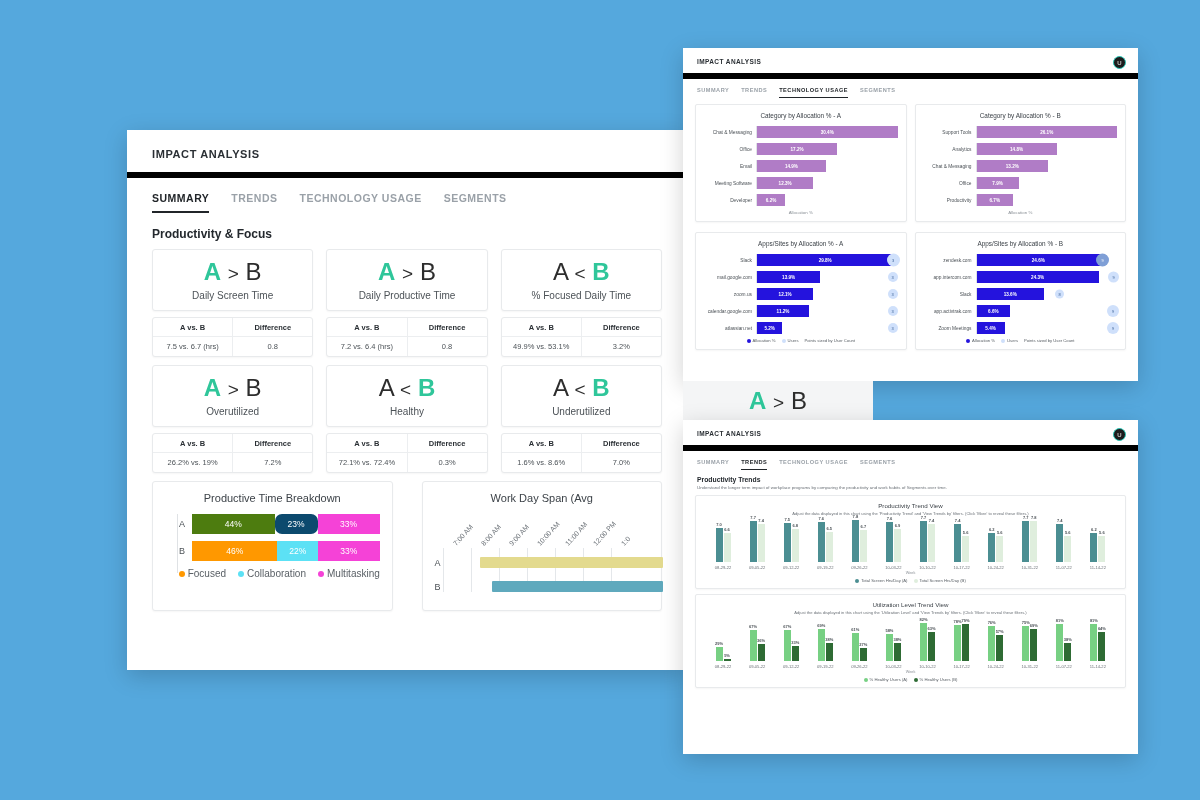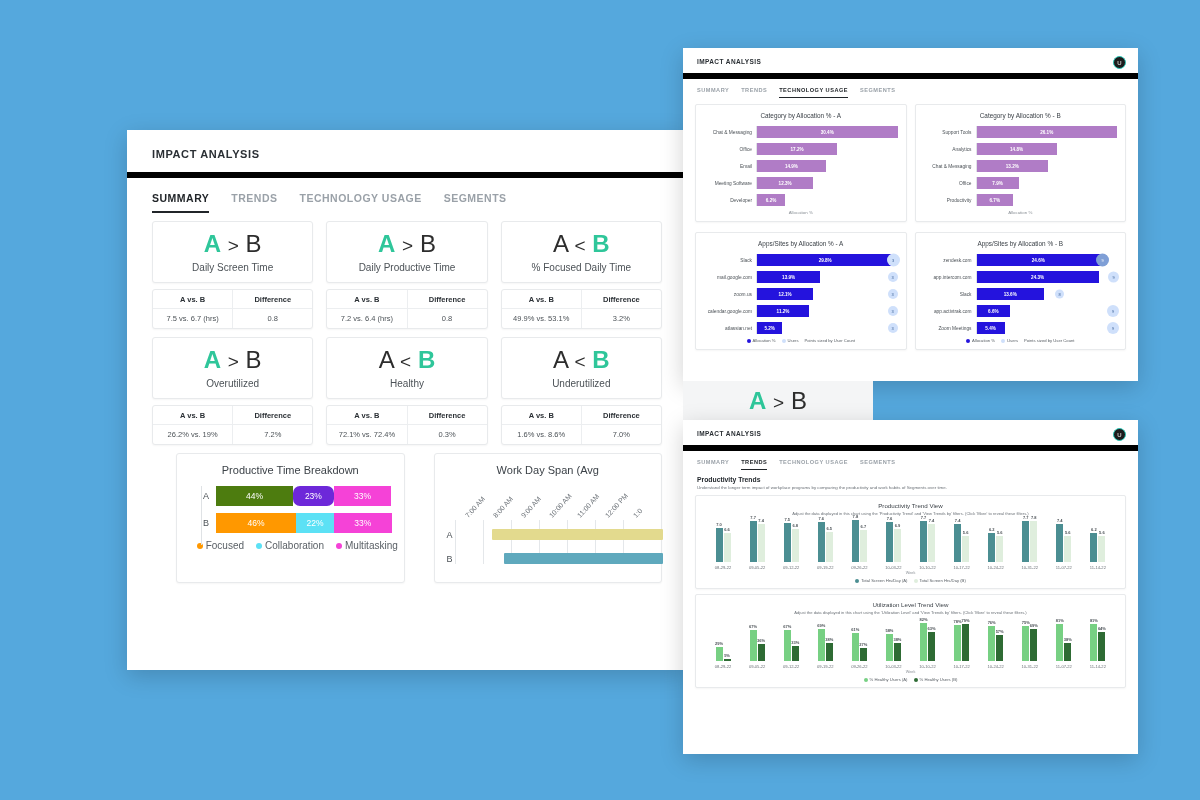--- a/index.html
+++ b/index.html
@@ -76,21 +76,21 @@
     box-shadow: 0 1px 2px rgba(0,0,0,0.04); overflow: hidden;
   }
   .kpi-col { flex: 1 1 0; min-width: 0; text-align: center; }
   .kpi-col + .kpi-col { border-left: 1px solid #eceef0; }
   .kpi-th {
     font-size: 7.5px; font-weight: bold; color: #2a2f34;
     padding: 5px 2px 4px; border-bottom: 1px solid #eceef0;
   }
   .kpi-td { font-size: 7.5px; color: #4c5257; padding: 5px 2px; }
 
-  .chart-row { display: flex; gap: 29px; padding: 8px 25px 0 25px; margin-left: 24px; }
+  .chart-row { display: flex; gap: 29px; padding: 8px 25px 0 25px; }
   .chart-card {
     flex: 1 1 0; min-width: 0;
     border: 1px solid #e8eaec; border-radius: 3px; background: #fff;
     box-shadow: 0 1px 2px rgba(0,0,0,0.04);
     padding: 10px 12px 10px 12px; height: 130px;
   }
   .chart-title { font-size: 11px; color: #3c4248; text-align: center; margin-bottom: 10px; }
 
   
   .stack-wrap { padding-left: 14px; position: relative; }
@@ -172,20 +172,21 @@
     <div class="app-title">IMPACT ANALYSIS</div>
   </div>
 
   <div class="tabs">
     <div class="tab active">SUMMARY</div>
     <div class="tab">TRENDS</div>
     <div class="tab">TECHNOLOGY USAGE</div>
     <div class="tab">SEGMENTS</div>
   </div>
 
+  <div class="sec-title">Productivity &amp; Focus</div>
 
   <div class="kpi-row">
 
     <div class="kpi">
       <div class="kpi-card">
         <div class="kpi-cmp"><span class="hi">A</span> <span class="op">&gt;</span> <span>B</span></div>
         <div class="kpi-label">Daily Screen Time</div>
       </div>
       <div class="kpi-table">
         <div class="kpi-col">
@@ -290,21 +291,21 @@
   <div class="chart-row">
 
     <div class="chart-card">
       <div class="chart-title">Productive Time Breakdown</div>
       <div class="stack-wrap">
         <div class="stack-axis"></div>
         <div class="stack-row">
           <div class="stack-lbl">A</div>
           <div class="stack-bars">
             <div class="seg" style="background:#4d7c0f;width:44%;">44%</div>
-            <div class="seg" style="background:#6d28d9;width:23%;border-radius:7px;">23%</div>
+            <div class="seg" style="background:#0c4a6e;width:23%;border-radius:7px;">23%</div>
             <div class="seg" style="background:#f542d7;width:33%;">33%</div>
           </div>
         </div>
         <div class="stack-row">
           <div class="stack-lbl">B</div>
           <div class="stack-bars">
             <div class="seg" style="background:#ff9800;width:46%;">46%</div>
             <div class="seg" style="background:#5ce1f5;width:22%;">22%</div>
             <div class="seg" style="background:#f542d7;width:33%;">33%</div>
           </div>

